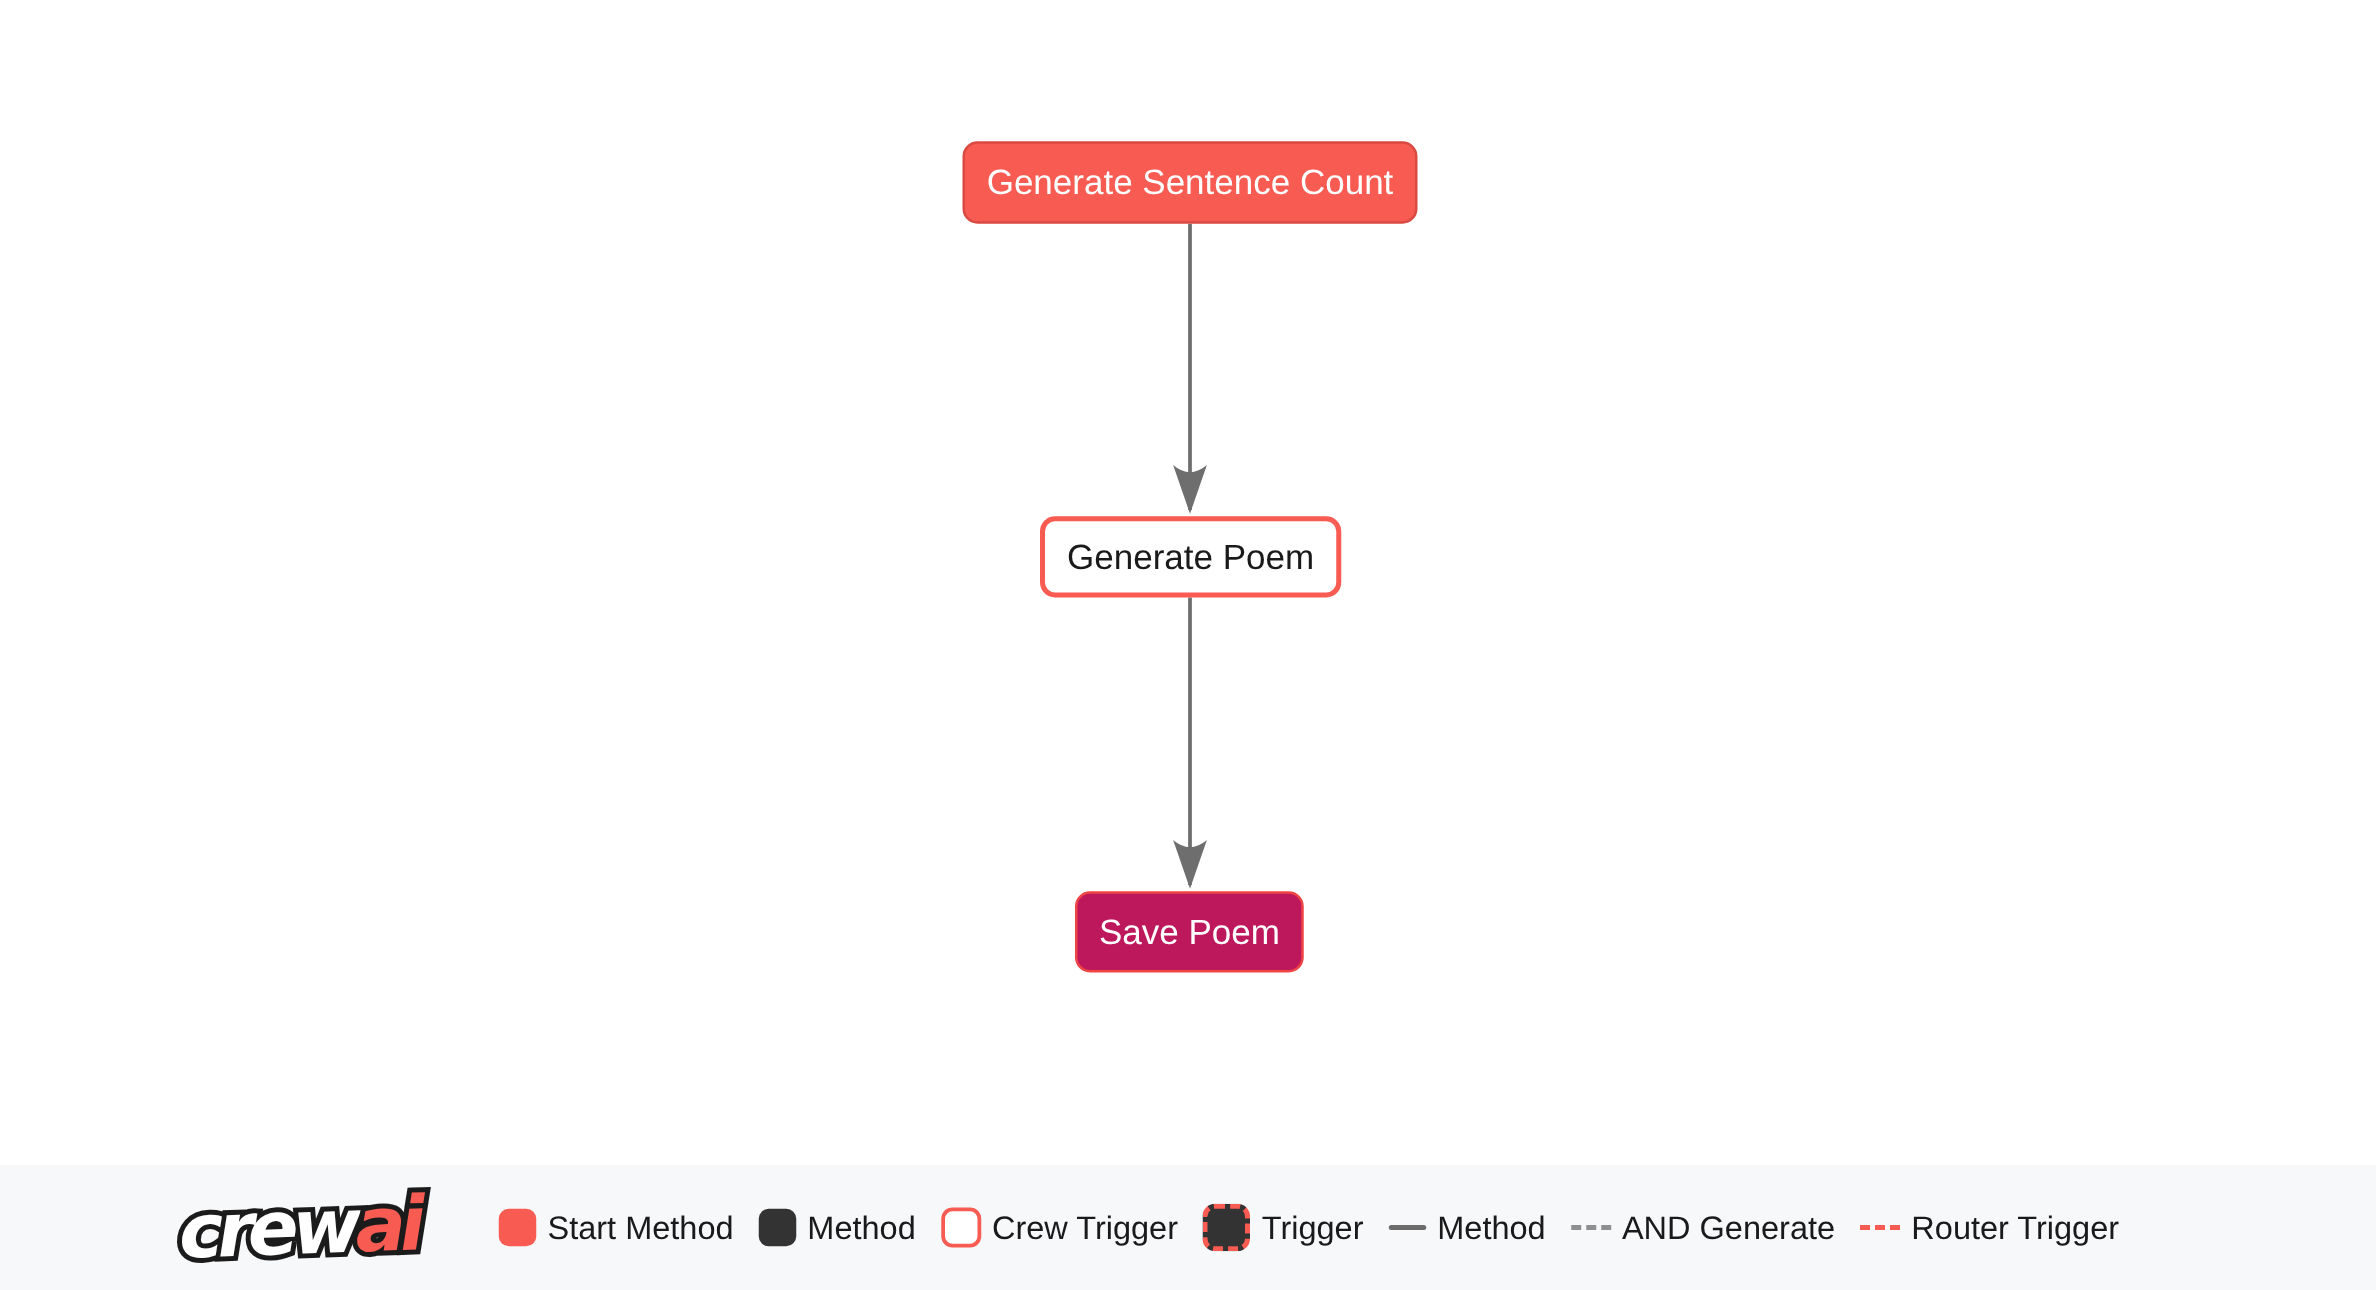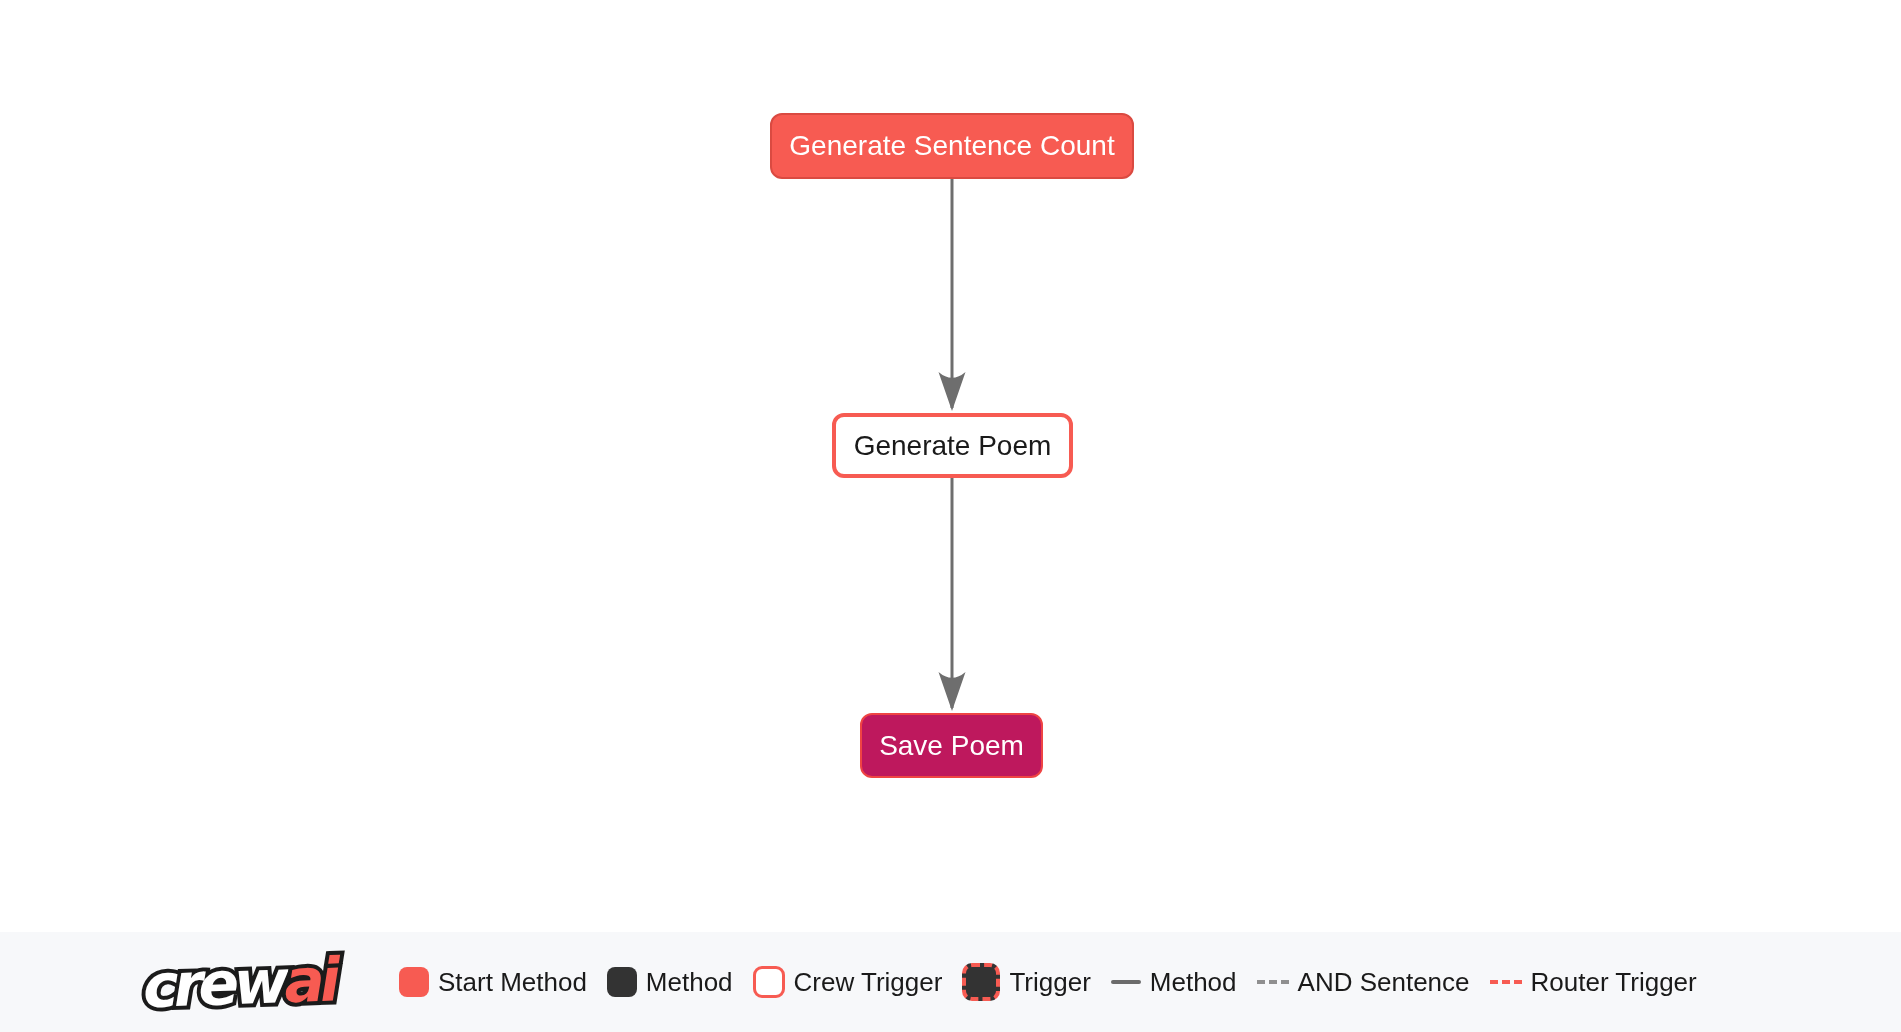--- a/index.html
+++ b/index.html
@@ -117,21 +117,21 @@
       <span>Trigger</span>
     </div>
 
     <div class="legend-item">
       <span class="sw sw-line-solid"></span>
       <span>Method</span>
     </div>
 
     <div class="legend-item">
       <span class="sw sw-line-dashed"></span>
-      <span>AND Sentence</span>
+      <span>AND Generate</span>
     </div>
 
     <div class="legend-item">
       <span class="sw sw-line-dashed-red"></span>
       <span>Router Trigger</span>
     </div>
 
   </div>
 </div>
 

